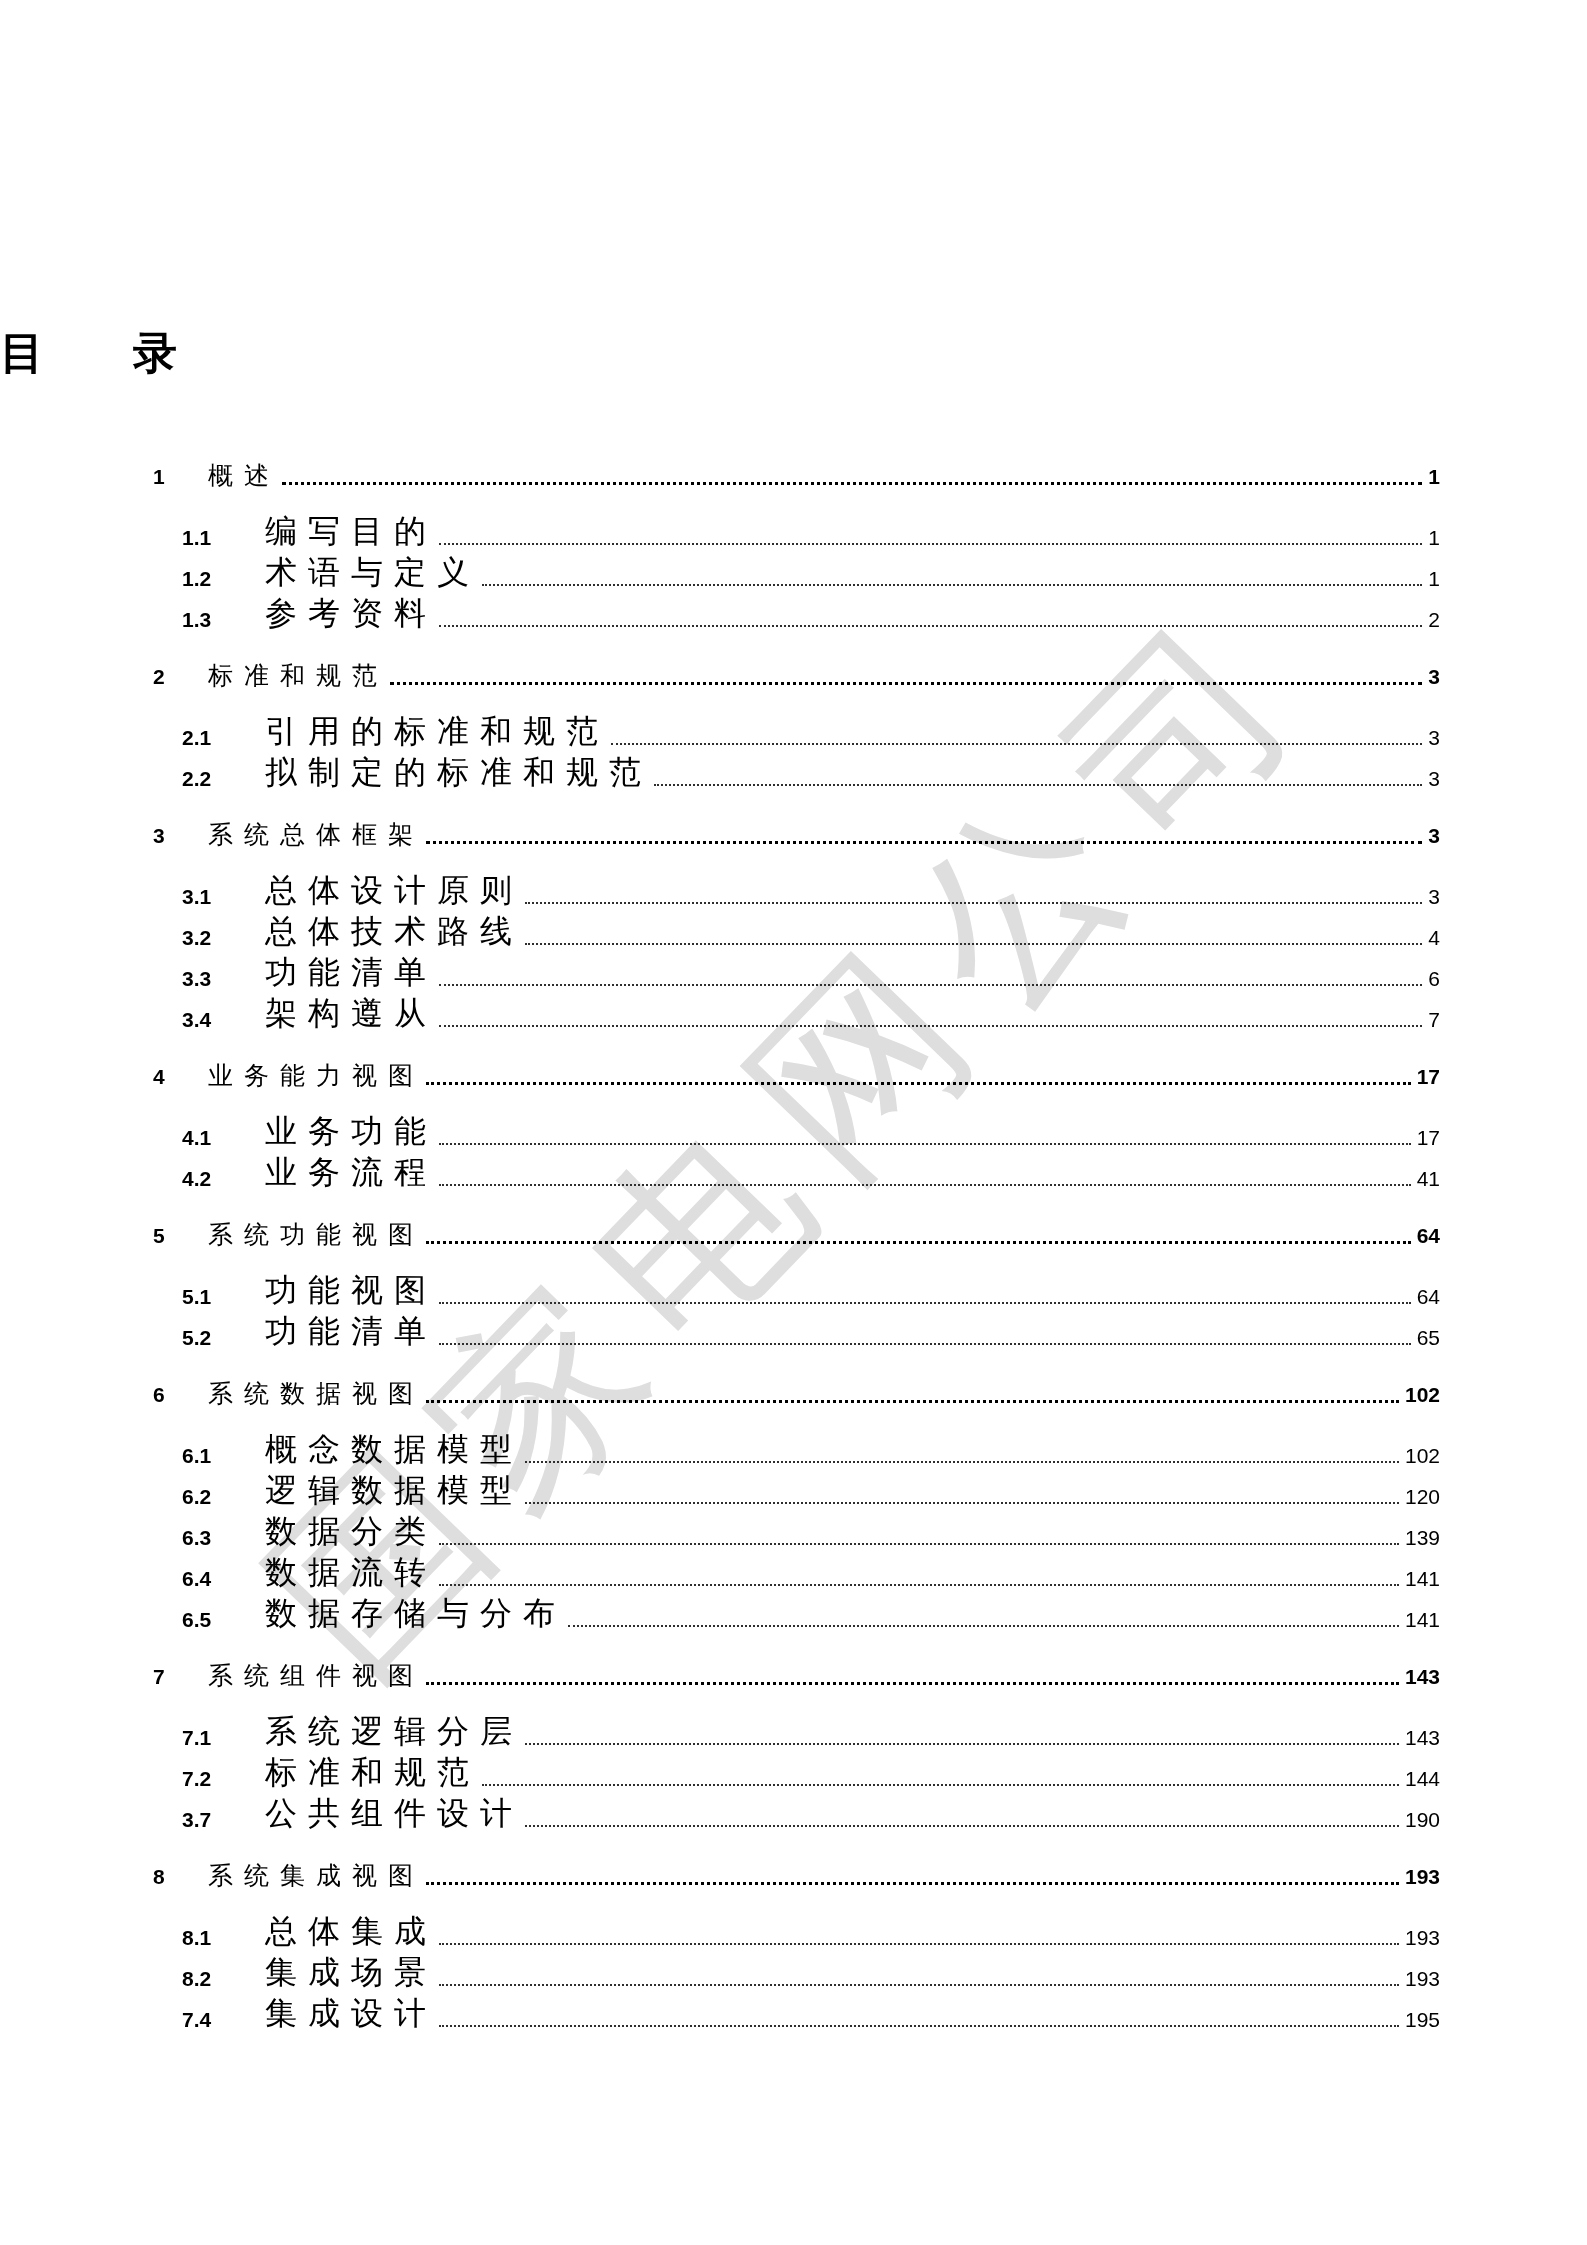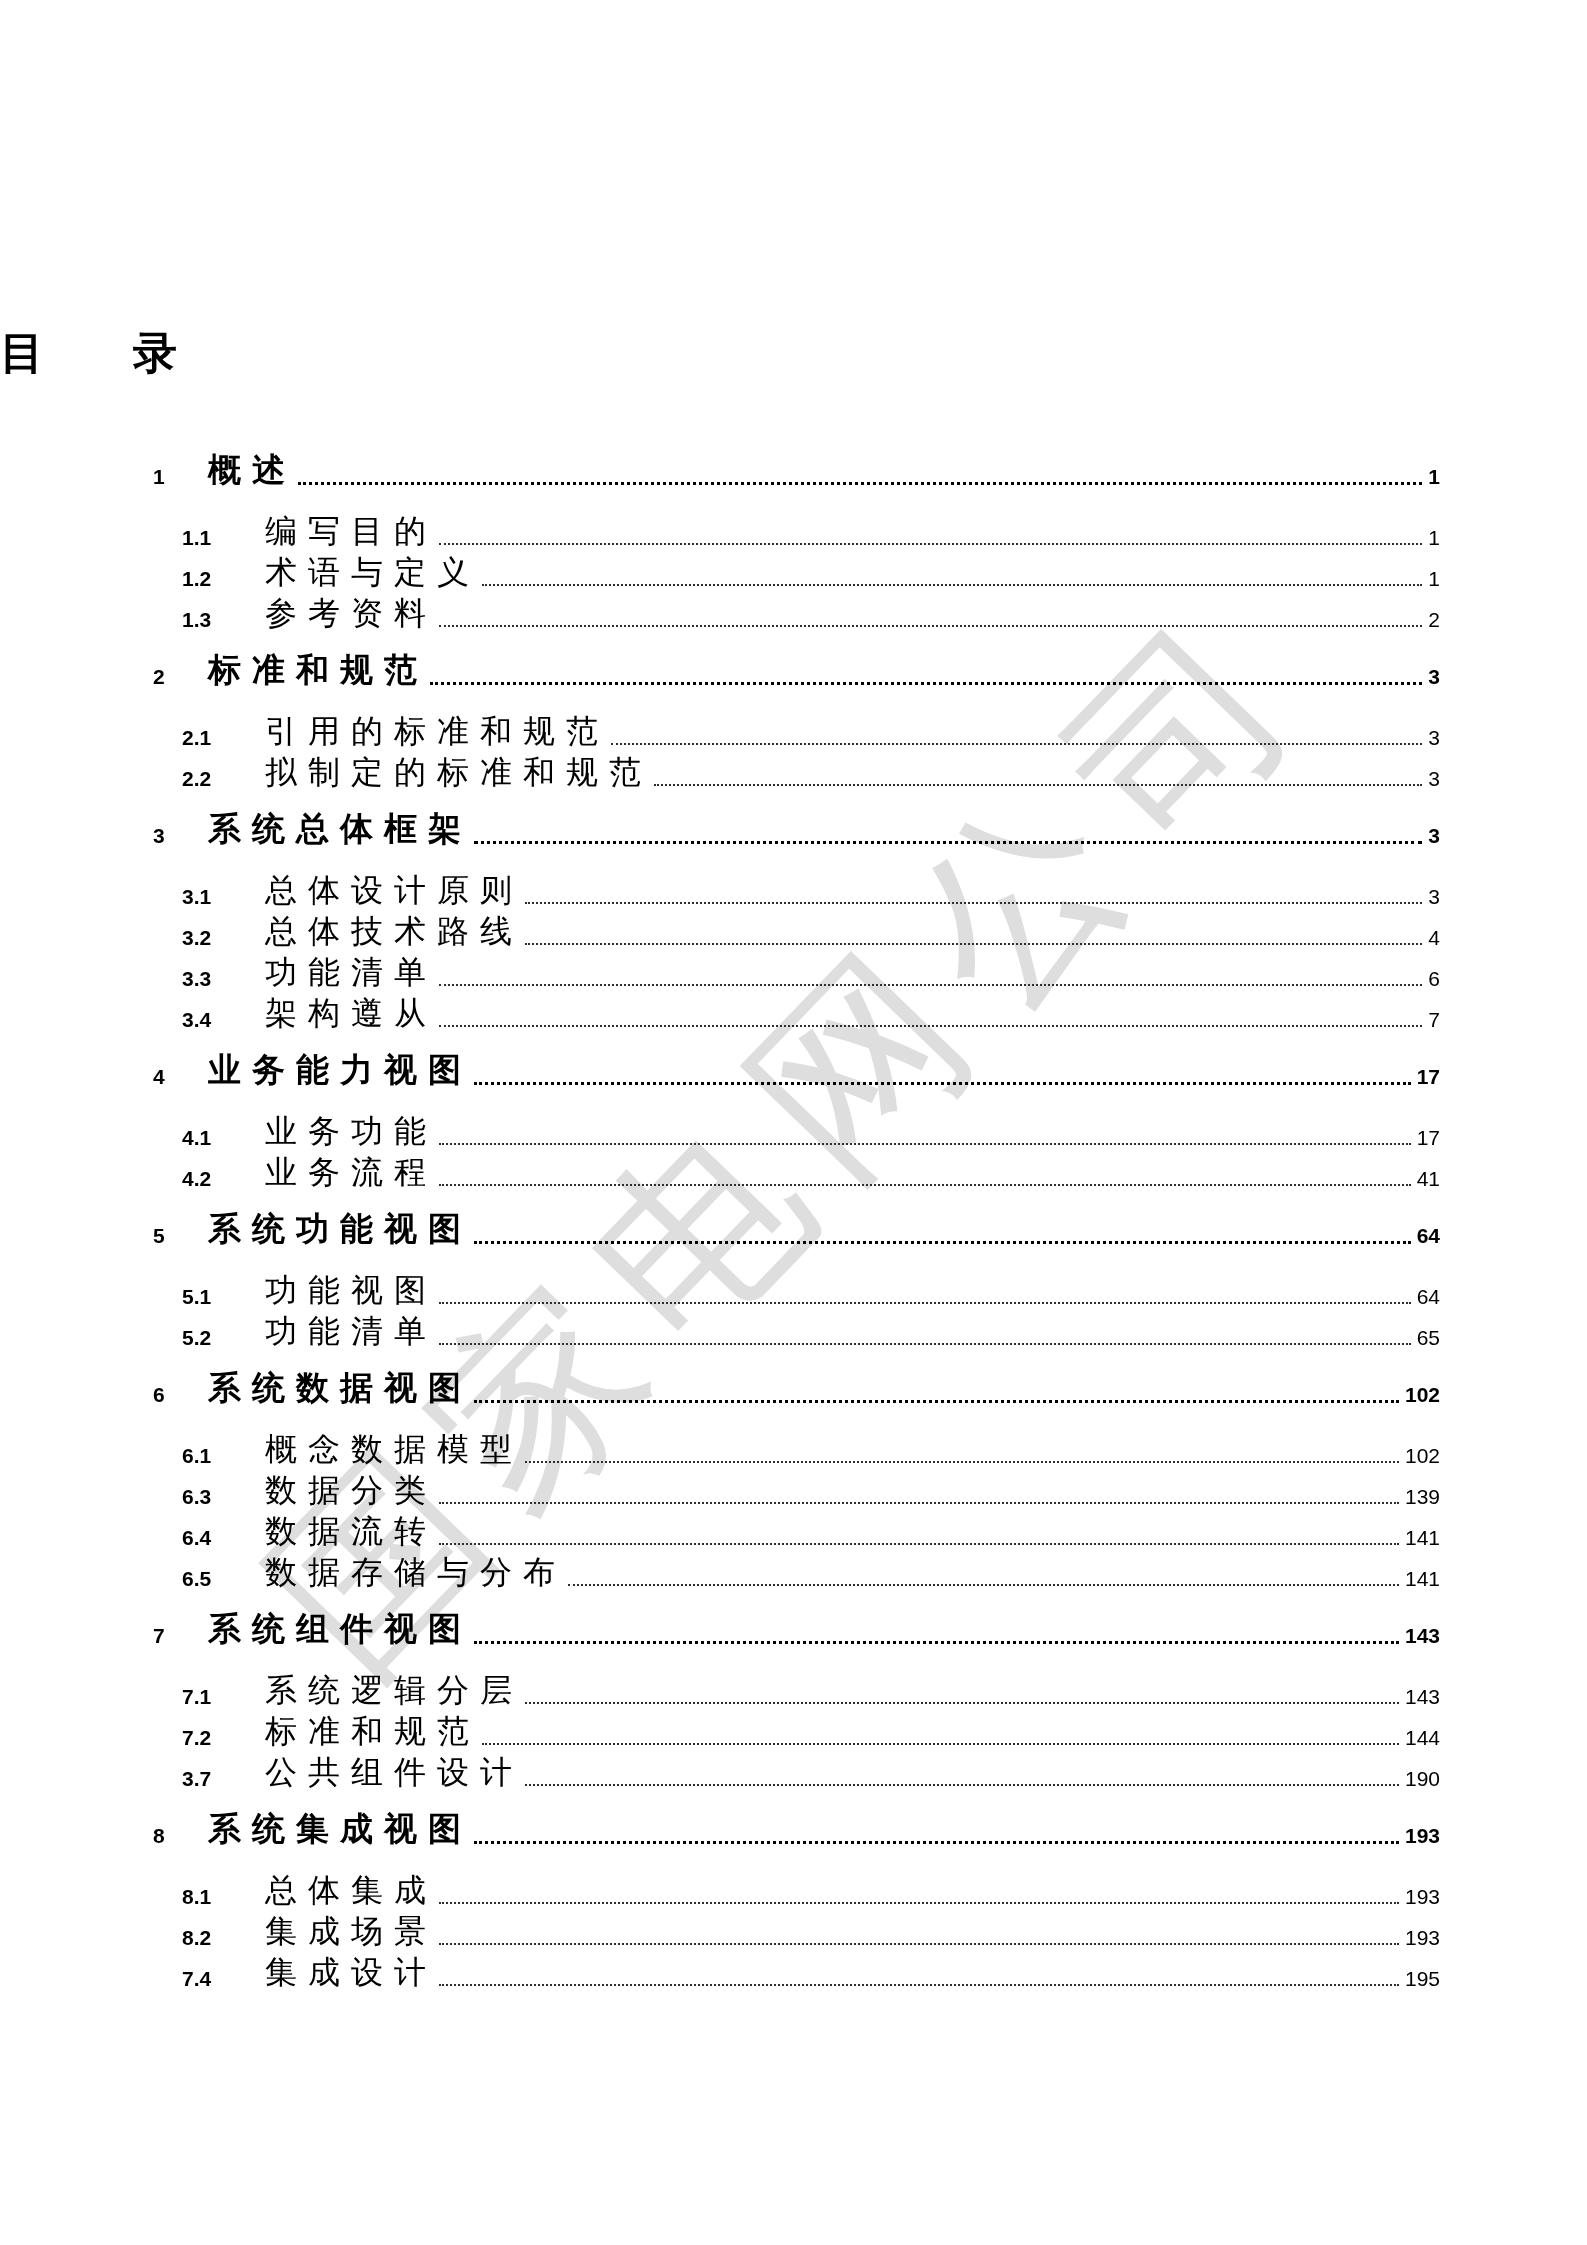--- a/index.html
+++ b/index.html
@@ -62,22 +62,22 @@
   .toc-row.level1 .num { width:55px; }
   .toc-row.level2 { padding-left:29px; }
   .toc-row.level2 .num { width:83px; font-weight:700; }
 
   .toc-row .title {
     flex:0 0 auto;
     white-space:nowrap;
   }
   .toc-row.level1 .title {
     font-family:"Liberation Sans", sans-serif;
-    font-size:33px;
-    font-weight:700;
+    font-size:25px;
+    font-weight:400;
     letter-spacing:11px;
   }
   .toc-row.level2 .title {
     font-family:"Liberation Serif", serif;
     font-size:32px;
     font-weight:400;
     letter-spacing:11px;
   }
   .toc-row .dots {
     flex:1 1 auto;
@@ -216,20 +216,26 @@
     <span class="dots"></span>
     <span class="page-num">102</span>
   </div>
       <div class="toc-row level2">
     <span class="num">6.1</span>
     <span class="title">概念数据模型</span>
     <span class="dots"></span>
     <span class="page-num">102</span>
   </div>
       <div class="toc-row level2">
+    <span class="num">6.2</span>
+    <span class="title">逻辑数据模型</span>
+    <span class="dots"></span>
+    <span class="page-num">120</span>
+  </div>
+      <div class="toc-row level2">
     <span class="num">6.3</span>
     <span class="title">数据分类</span>
     <span class="dots"></span>
     <span class="page-num">139</span>
   </div>
       <div class="toc-row level2">
     <span class="num">6.4</span>
     <span class="title">数据流转</span>
     <span class="dots"></span>
     <span class="page-num">141</span>

